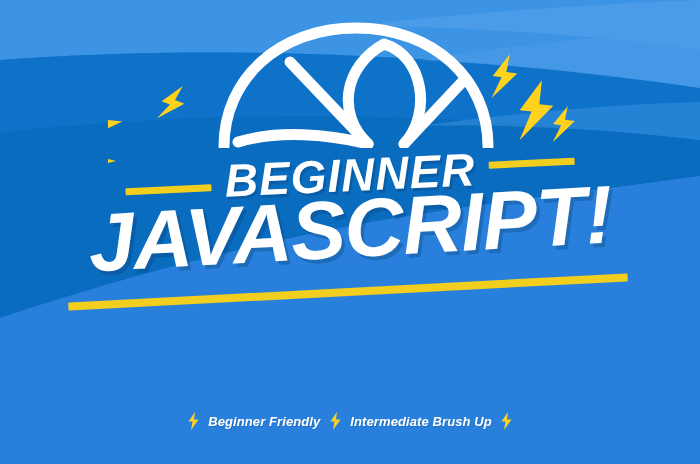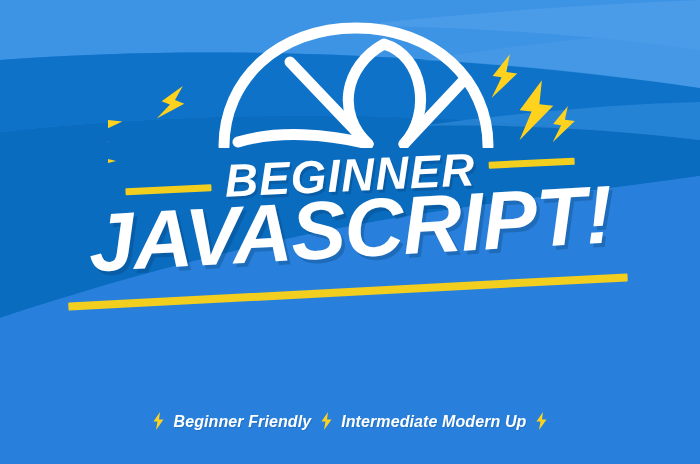--- a/index.html
+++ b/index.html
@@ -135,21 +135,21 @@
     left: 0;
     top: 412px;
     width: 700px;
     text-align: center;
     white-space: nowrap;
   }
   .tag-text {
     font-family: "Liberation Sans", sans-serif;
     font-weight: bold;
     font-style: italic;
-    font-size: 16px;
+    font-size: 13px;
     color: #ffffff;
     letter-spacing: 0.1px;
     text-shadow: 1px 1px 0 rgba(10,60,110,0.22);
     vertical-align: middle;
   }
   .tag-bolt {
     display: inline-block;
     vertical-align: middle;
     margin: 0 5px;
     transform: translateY(-1px);
@@ -246,19 +246,19 @@
 
 
   <div id="tagline">
     <svg class="tag-bolt" width="11" height="18" viewBox="0 0 11 18" xmlns="http://www.w3.org/2000/svg">
       <path d="M7,0 L0.5,9.5 L4.5,9.5 L3,18 L10.5,7.5 L6,7.5 Z" fill="#ffd21e"></path>
     </svg>
     <span class="tag-text">Beginner Friendly</span>
     <svg class="tag-bolt" width="11" height="18" viewBox="0 0 11 18" xmlns="http://www.w3.org/2000/svg">
       <path d="M7,0 L0.5,9.5 L4.5,9.5 L3,18 L10.5,7.5 L6,7.5 Z" fill="#ffd21e"></path>
     </svg>
-    <span class="tag-text">Intermediate Modern Up</span>
+    <span class="tag-text">Intermediate Brush Up</span>
     <svg class="tag-bolt" width="11" height="18" viewBox="0 0 11 18" xmlns="http://www.w3.org/2000/svg">
       <path d="M7,0 L0.5,9.5 L4.5,9.5 L3,18 L10.5,7.5 L6,7.5 Z" fill="#ffd21e"></path>
     </svg>
   </div>
 
 </div>
 
 </body></html>

